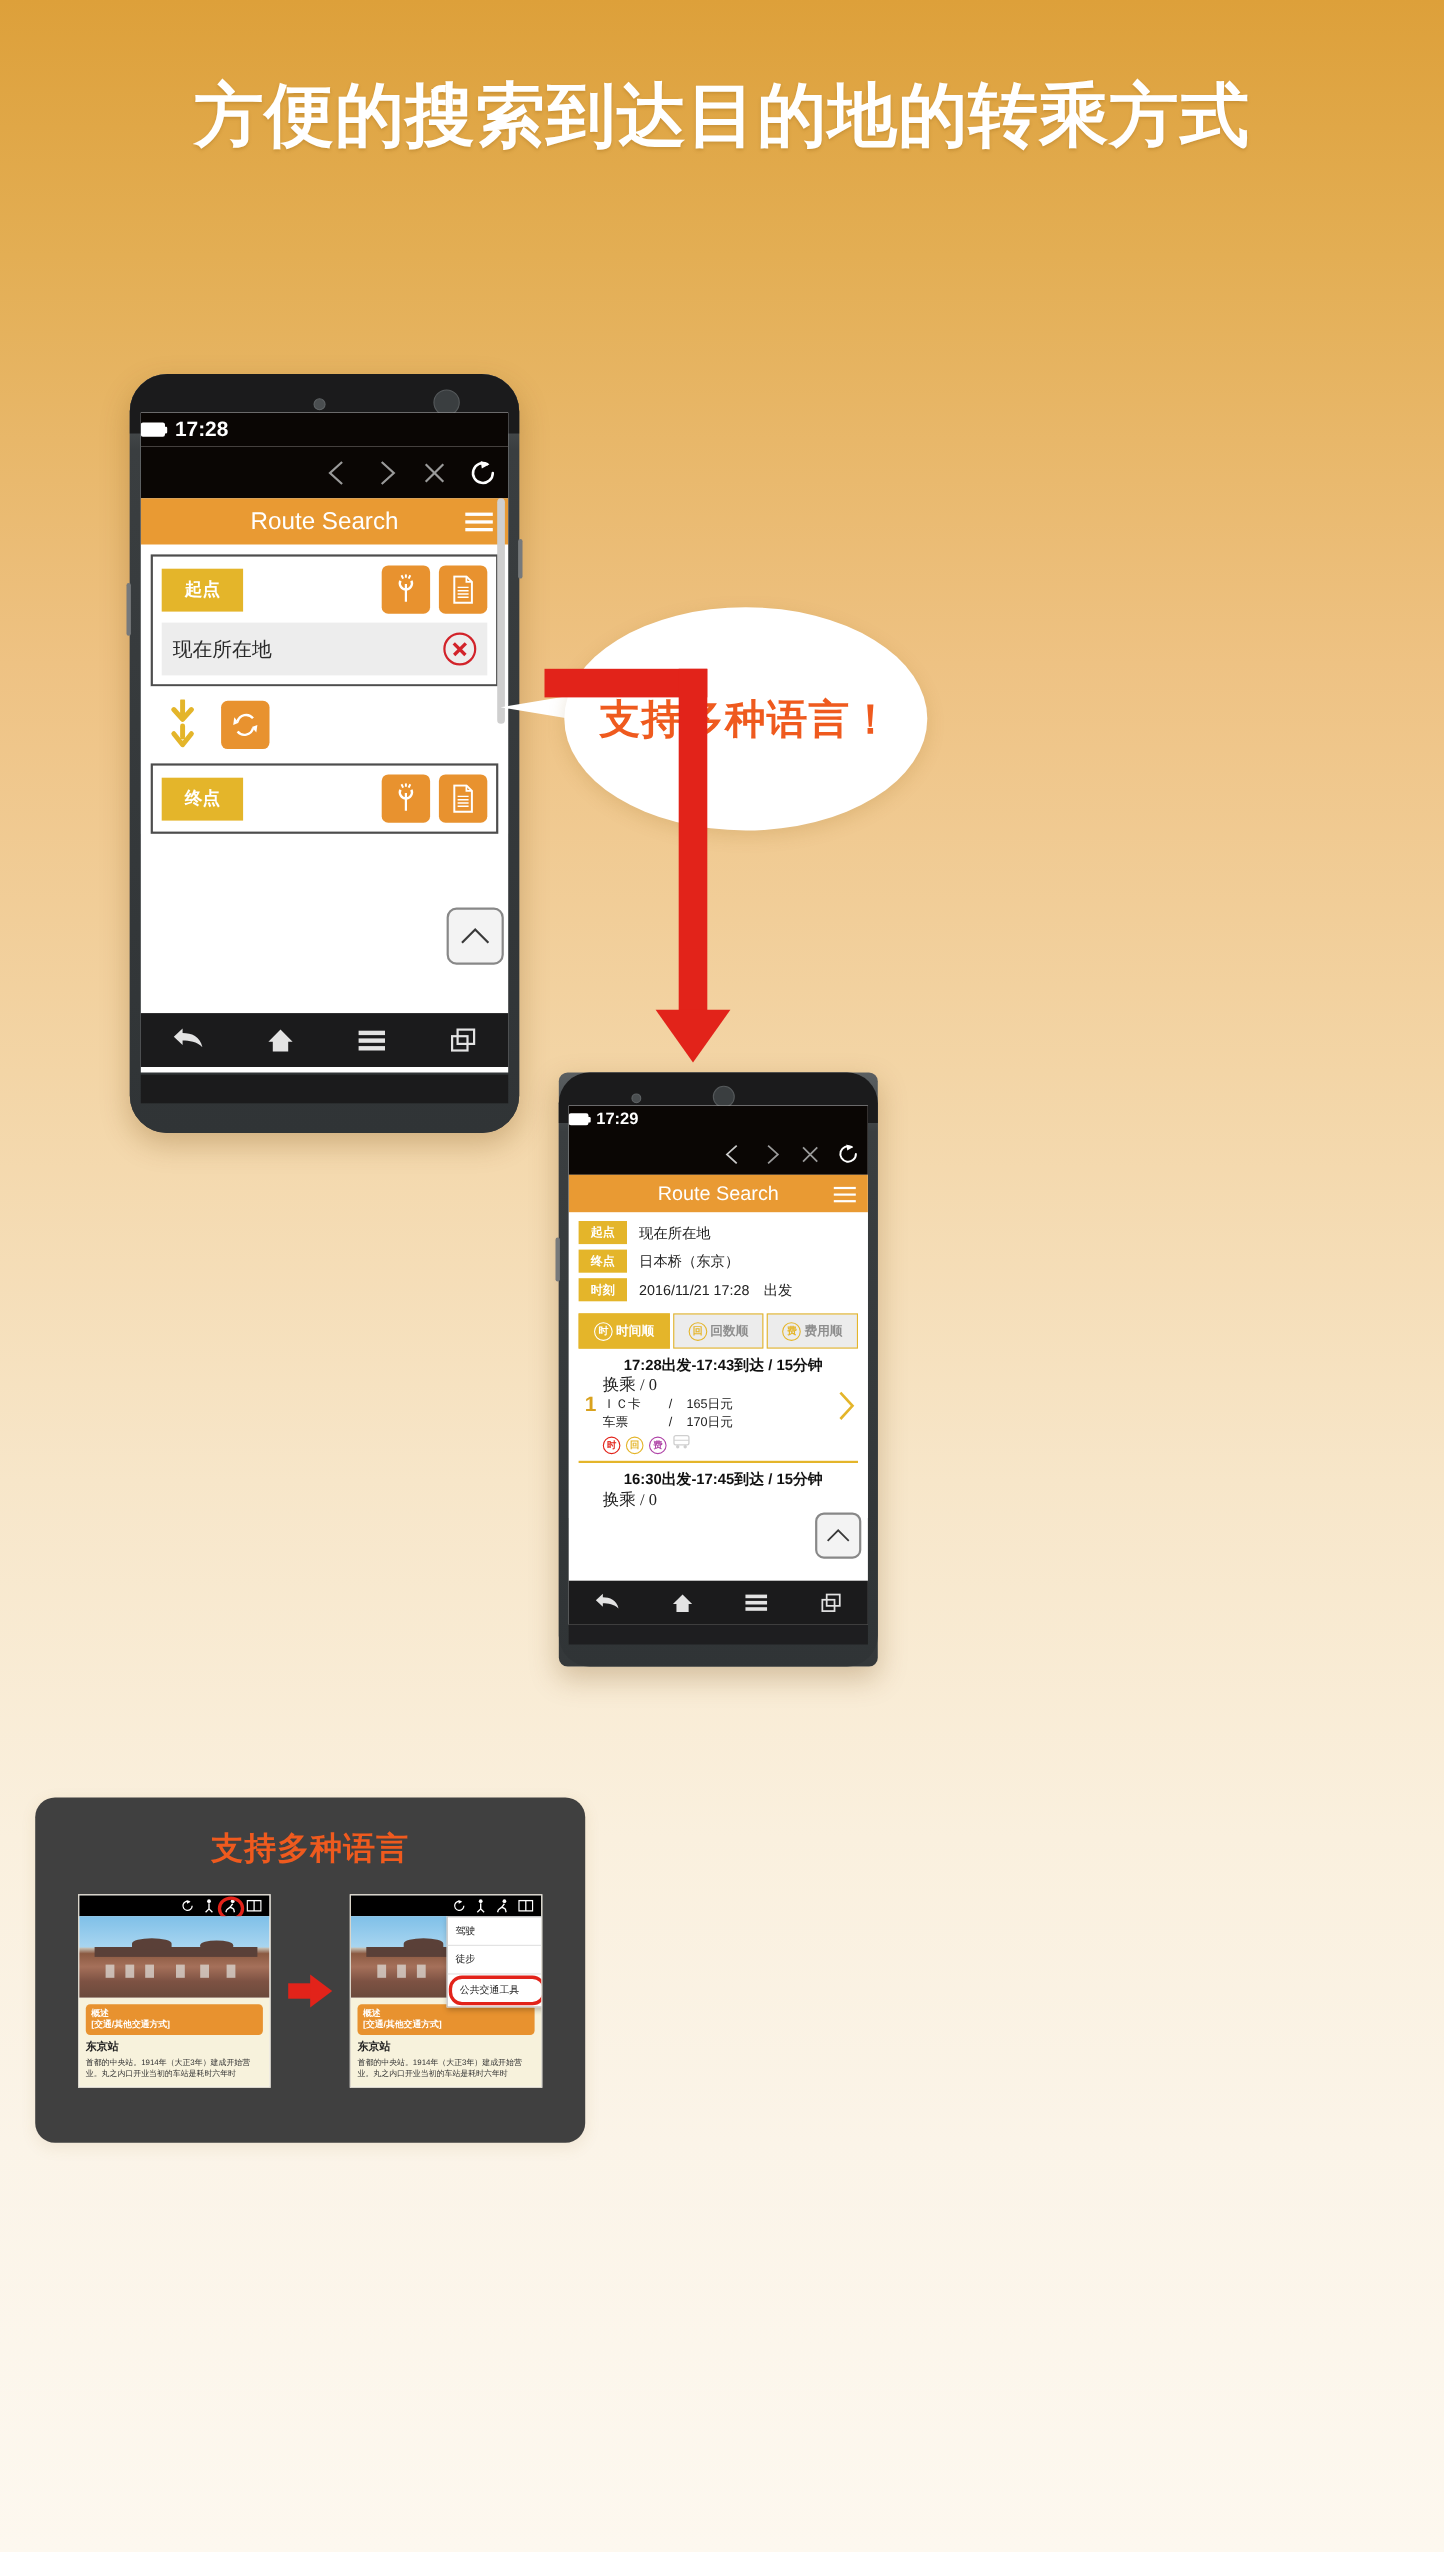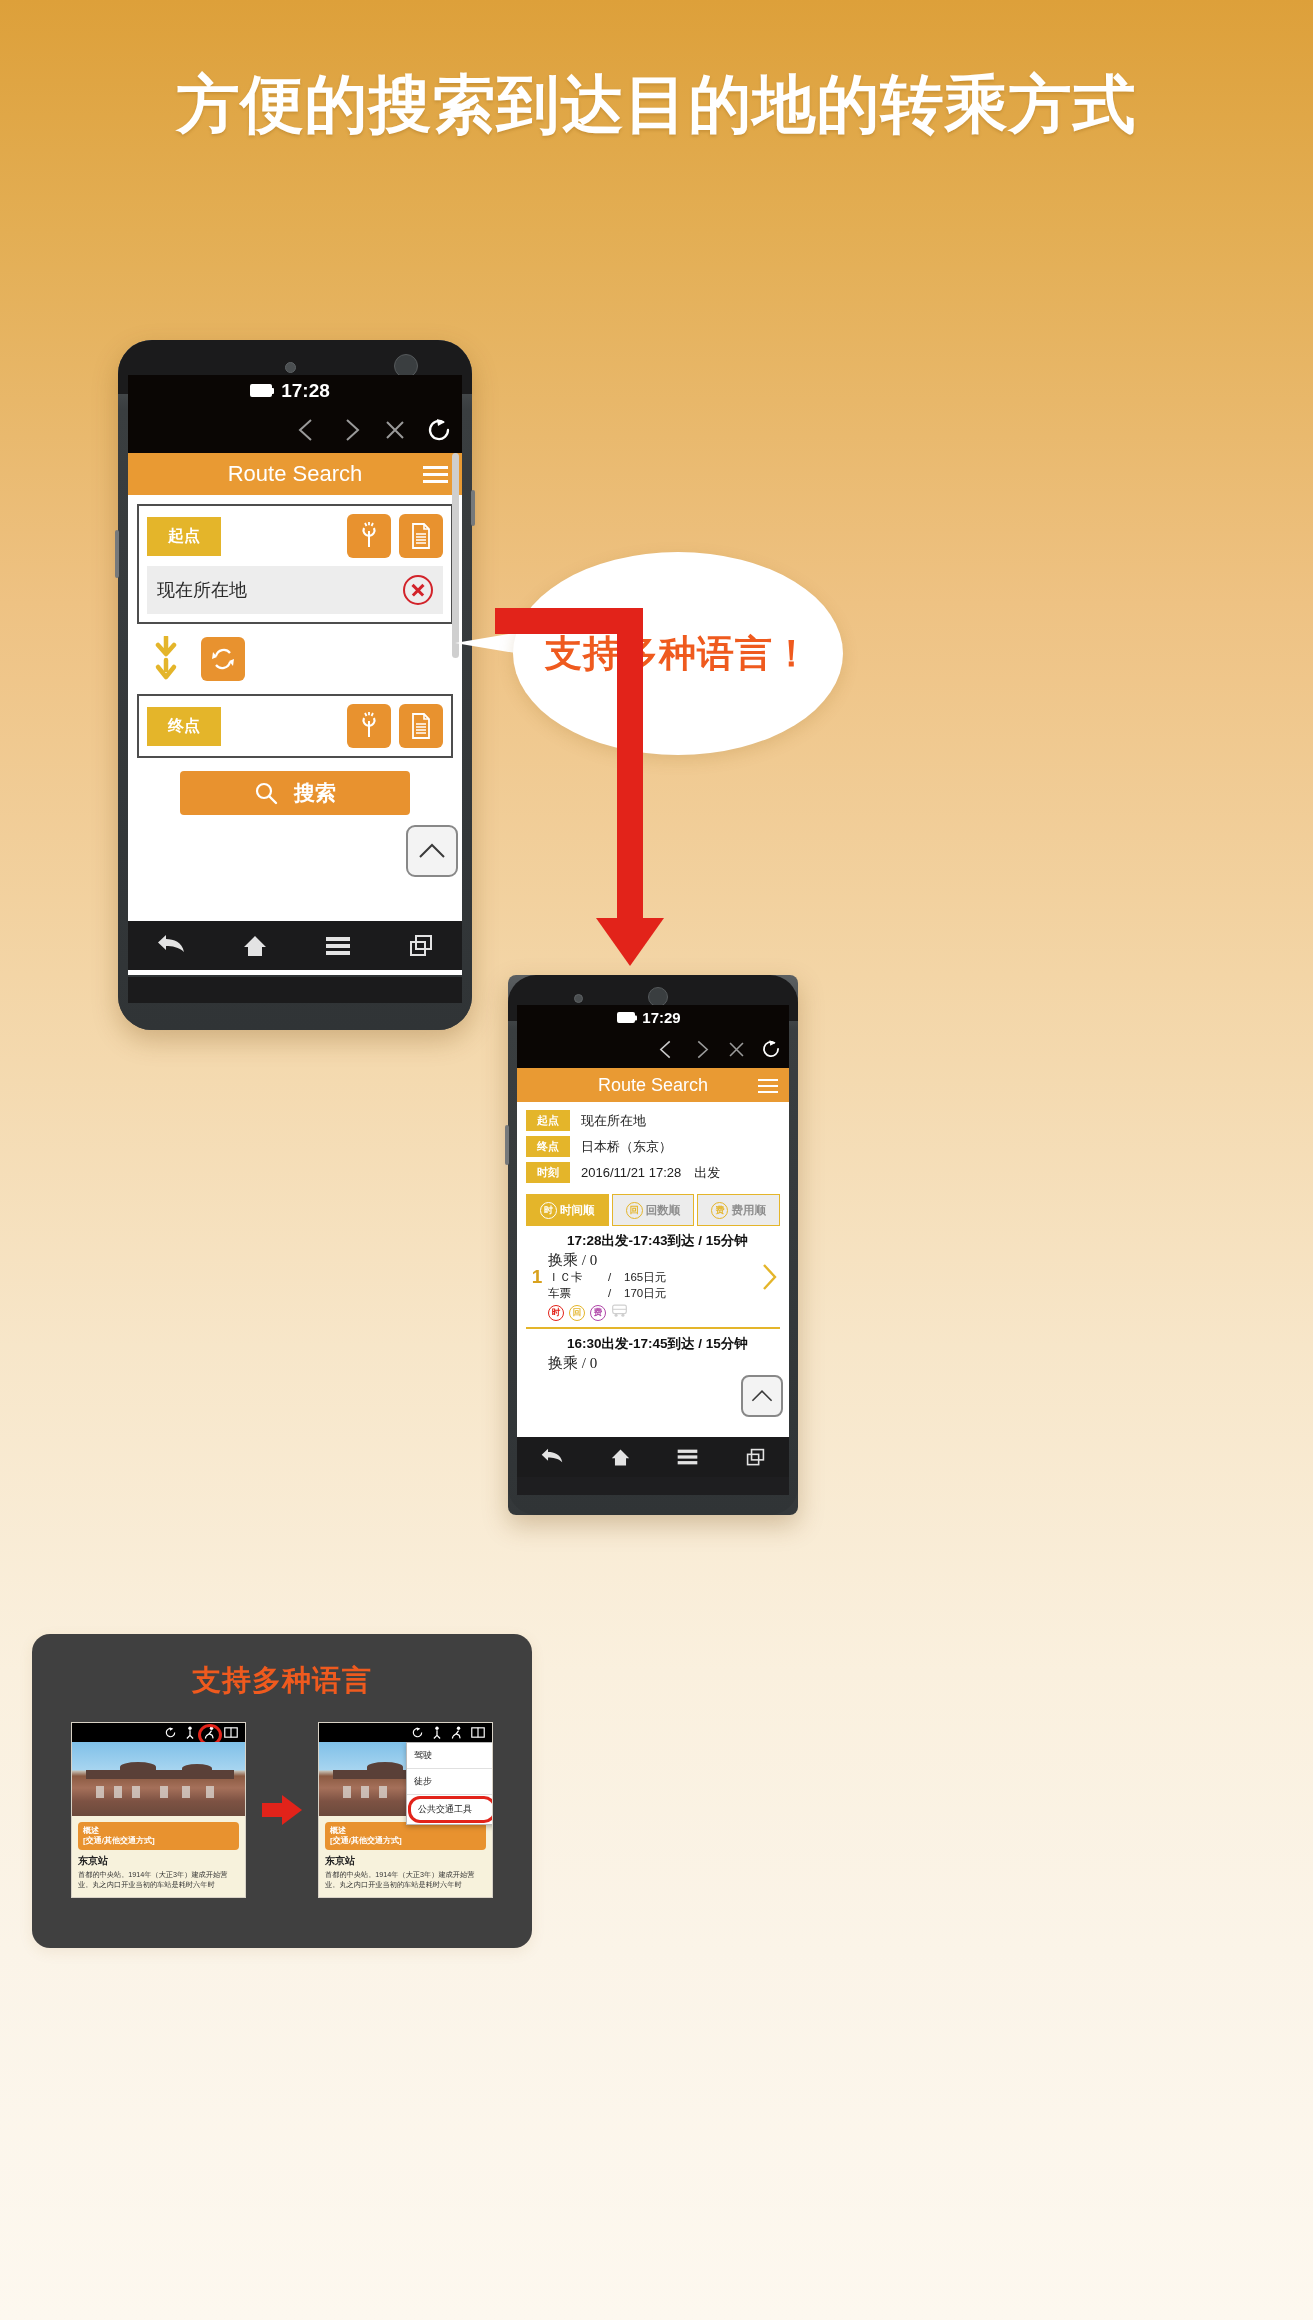--- a/index.html
+++ b/index.html
@@ -72,21 +72,21 @@
     background: #76797b;
     border-radius: 2px;
   }
 
   
   .statusbar {
     background: #0a0604;
     color: #fff;
     display: flex;
     align-items: center;
-    justify-content: center;
+    justify-content: flex-start;
   }
   .batt {
     display: inline-block;
     position: relative;
     border: 2px solid #fff;
     border-radius: 2px;
     background: #fff;
   }
   .batt::after {
     content:"";
@@ -602,29 +602,20 @@
               <svg width="22" height="26" viewBox="0 0 22 26">
                 <path d="M3 1 H14 L19 6 V25 H3 Z" stroke="#fff" stroke-width="1.8" fill="none"></path>
                 <path d="M14 1 V6 H19" stroke="#fff" stroke-width="1.6" fill="none"></path>
                 <path d="M6 11 H16 M6 14 H16 M6 17 H16 M6 20 H16" stroke="#fff" stroke-width="1.3"></path>
               </svg>
             </span>
           </span>
         </div>
       </div>
 
-      <div class="search-row">
-        <span class="search-btn">
-          <svg width="24" height="24" viewBox="0 0 24 24">
-            <circle cx="10" cy="10" r="7" stroke="#fff" stroke-width="2.2" fill="none"></circle>
-            <path d="M15 15 L22 22" stroke="#fff" stroke-width="2.4" stroke-linecap="round"></path>
-          </svg>
-          <span>搜索</span>
-        </span>
-      </div>
     </div>
 
     <div class="scrolltrack" style="right:3px; top:78px; height:205px;"></div>
   </div>
 
   <div class="fab-up" style="left:288px; top:485px;">
     <svg width="30" height="22" viewBox="0 0 30 22">
       <path d="M3 17 L15 5 L27 17" stroke="#3a3a3a" stroke-width="2" fill="none"></path>
     </svg>
   </div>

